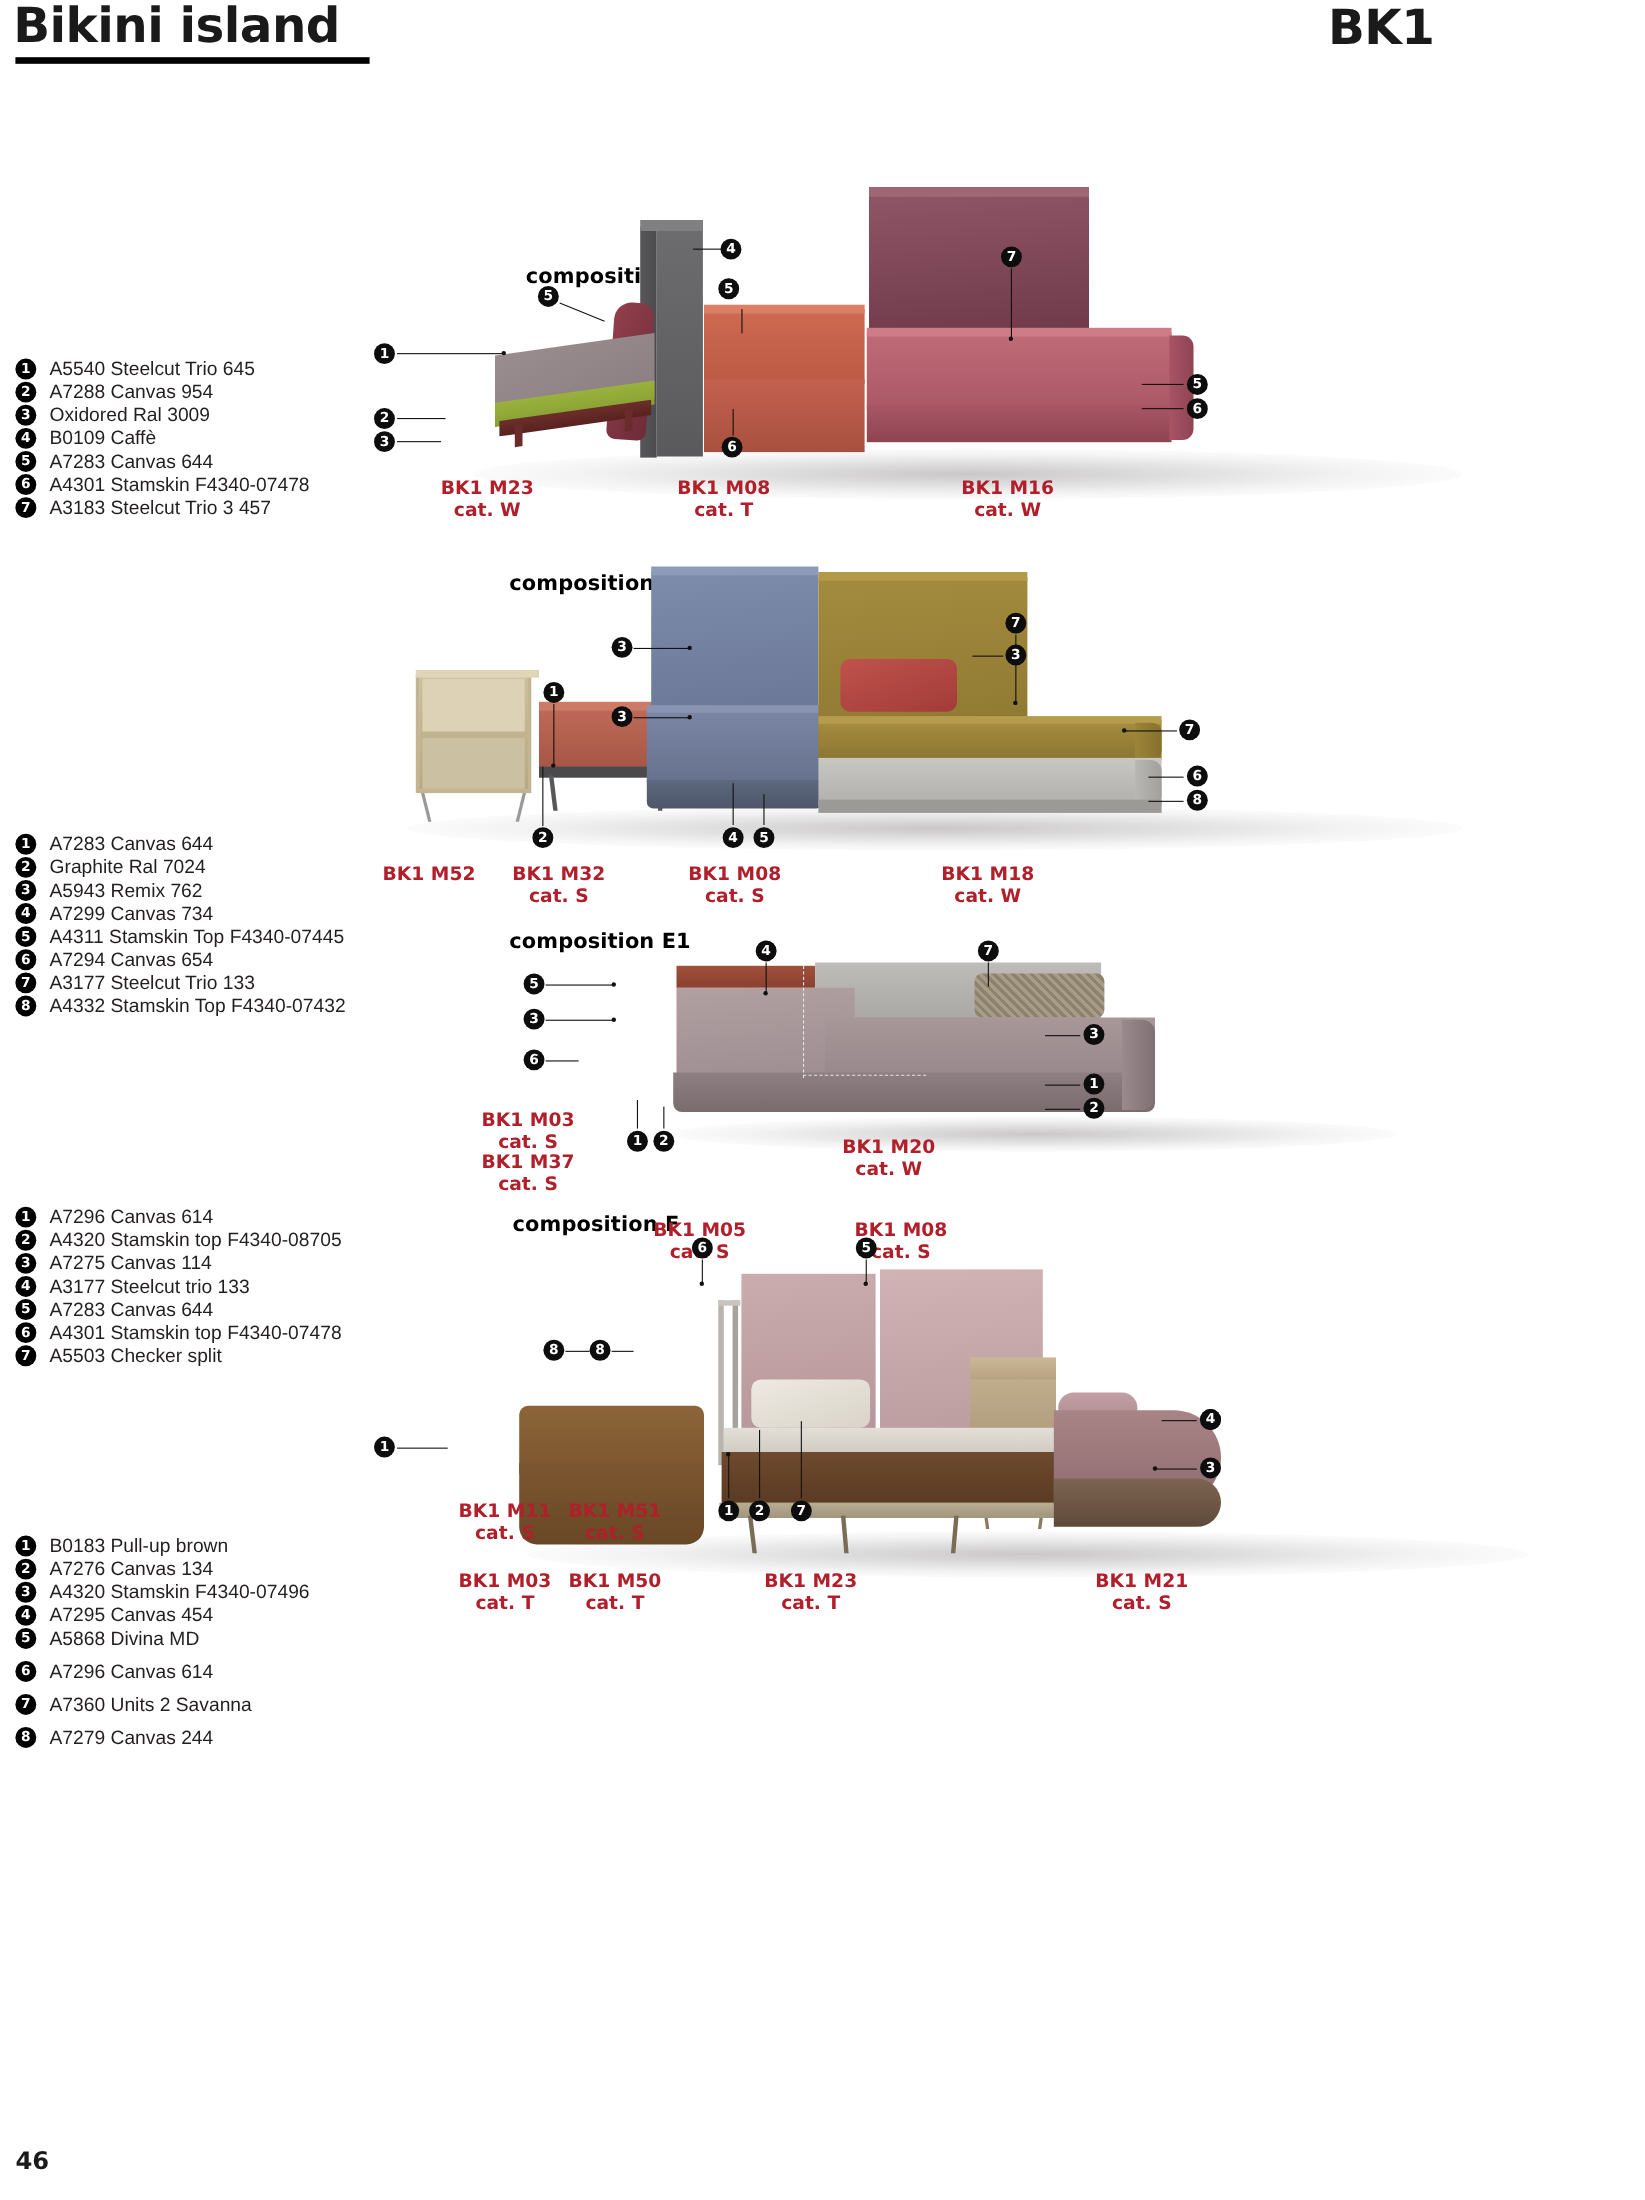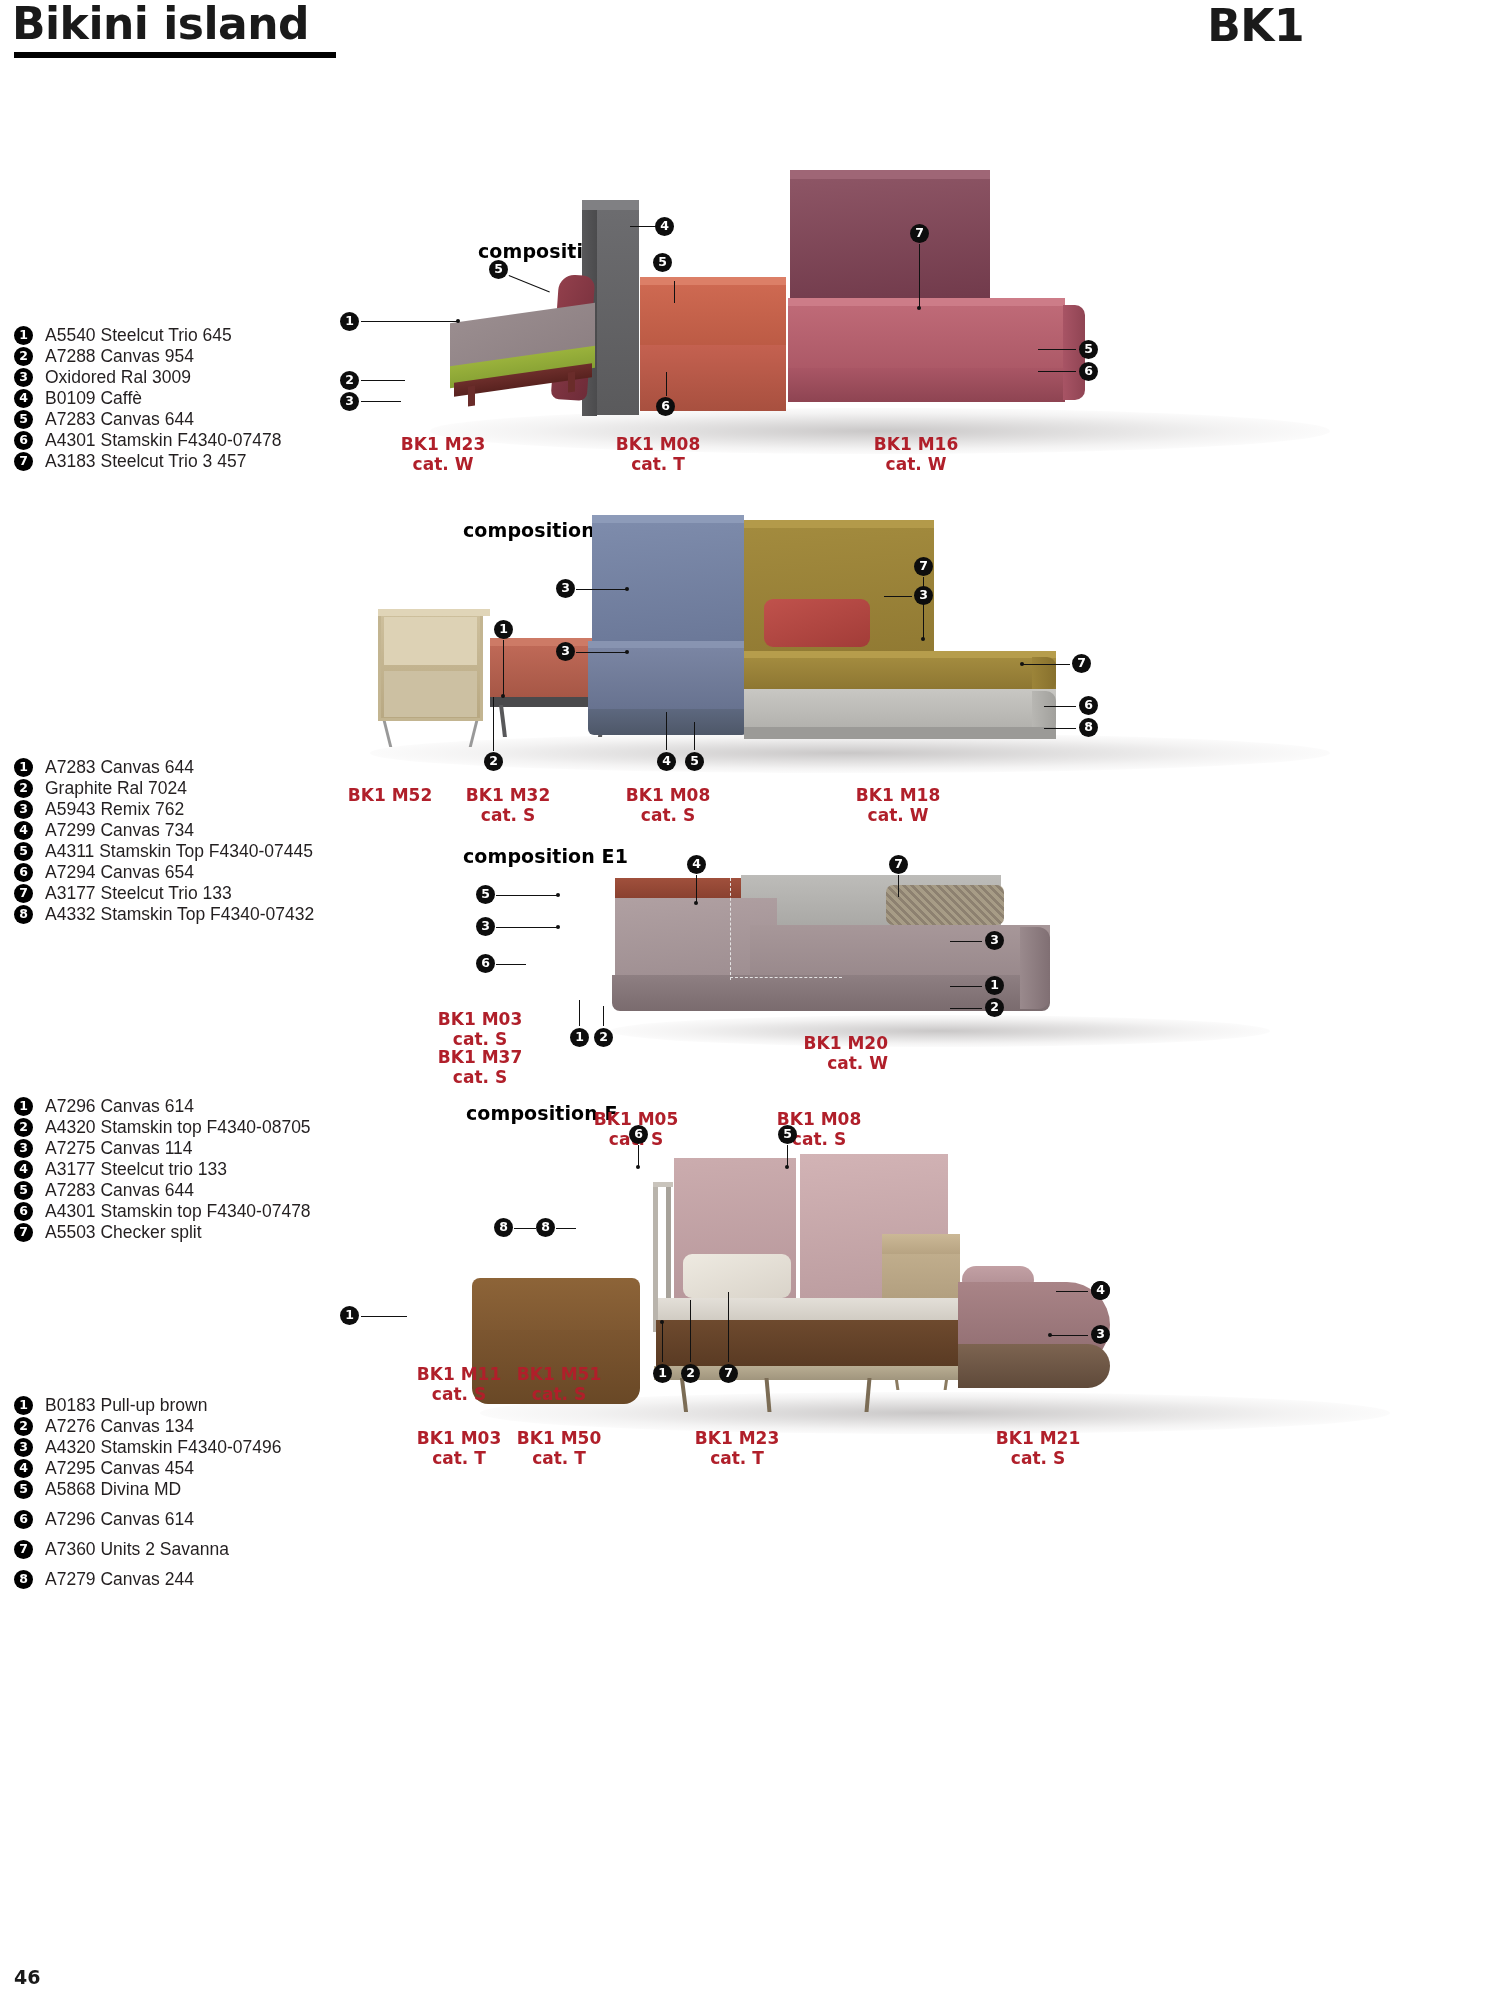--- a/index.html
+++ b/index.html
@@ -104,22 +104,22 @@
   
   .photo { position: absolute; overflow: visible; }
   .blk { position: absolute; }
   .shadow-ground {
     position: absolute; border-radius: 50%;
     background: radial-gradient(ellipse at center, rgba(120,115,115,0.40) 0%, rgba(160,155,155,0.12) 55%, rgba(255,255,255,0) 78%);
   }
 
   
   #page-number {
-    position: absolute; left: 14px; bottom: 12px;
-    font-size: 19px; font-weight: bold;
+    position: absolute; left: 14px; bottom: 22px;
+    font-size: 22px; font-weight: bold;
     font-family: "DejaVu Sans", sans-serif;
   }
 </style>
 </head>
 <body>
 
 <div id="header">
   <div id="page-title">Bikini island</div>
   <div id="title-rule"></div>
   <div id="header-code">BK1</div>
@@ -478,21 +478,21 @@
 <div class="leader" style="left:898px; top:875px; width:1px; height:22px;"></div>
 
 <div class="model-label" style="left:400px; top:1009px; width:160px;">
   <span>BK1 M03</span><br>
   <span>cat. S</span>
 </div>
 <div class="model-label" style="left:400px; top:1047px; width:160px;">
   <span>BK1 M37</span><br>
   <span>cat. S</span>
 </div>
-<div class="model-label" style="left:728px; top:1033px; width:160px;text-align:right;">
+<div class="model-label" style="left:728px; top:1033px; width:160px;">
   <span>BK1 M20</span><br>
   <span>cat. W</span>
 </div>
 
 <div class="comp-title" style="left:466px; top:1102px;">composition F</div>
 
 <div class="photo" id="photo-f" style="left:470px; top:1130px; width:950px; height:320px;">
   <div class="shadow-ground" style="left:10px; top:262px; width:910px; height:42px;"></div>
 
   <div class="blk" style="left:2px; top:148px; width:168px; height:62px; background:linear-gradient(180deg,#8d6438,#7c5630); border-radius:8px 8px 0 0;"></div>

